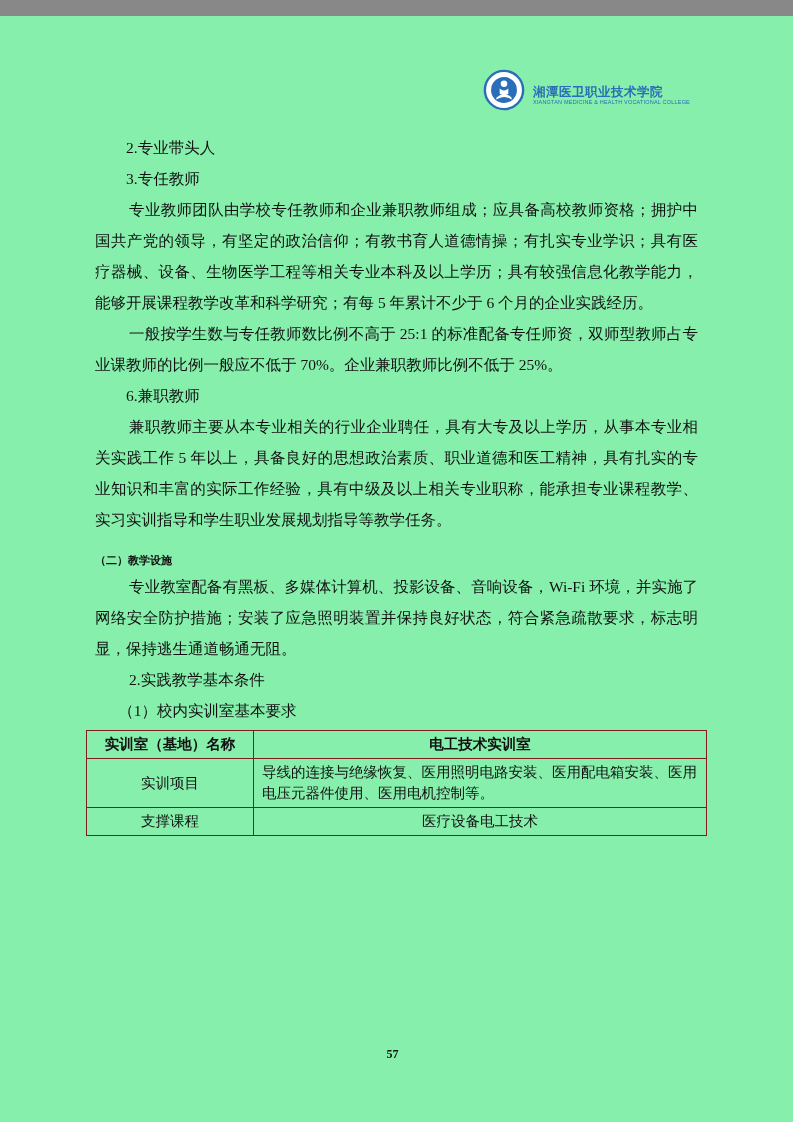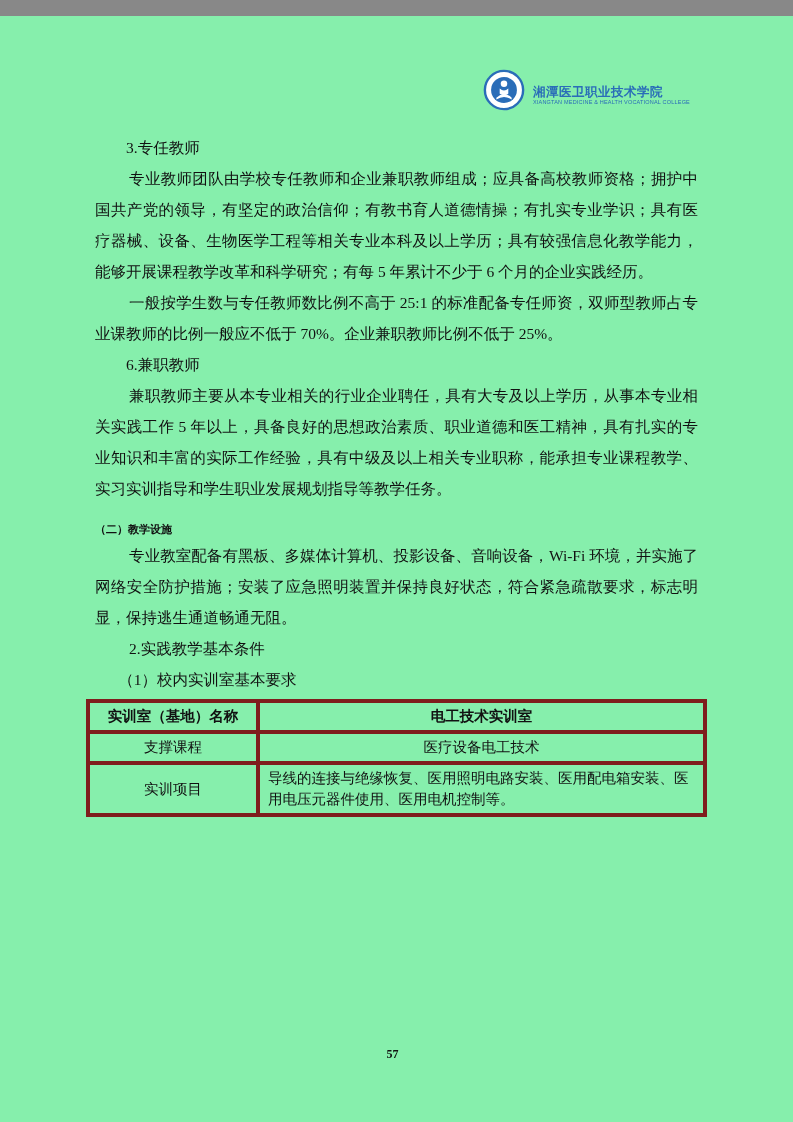--- a/index.html
+++ b/index.html
@@ -57,21 +57,21 @@
   
   table.req{
     width:103%;
     margin-left:-9px;
     border-collapse:collapse;
     margin-top:4px;
     font-size:14.5px;
     line-height:1.45;
   }
   table.req td{
-    border:4px solid #7f1d1d;
+    border:1px solid #7f1d1d;
     padding:3px 8px;
     vertical-align:middle;
   }
   td.lbl{width:150px;text-align:center;}
   td.val{text-align:center;}
   tr.head td{font-weight:bold;text-align:center;}
   td.val-left{text-align:left;}
   
   .footer{
     position:absolute;
@@ -99,43 +99,44 @@
         </svg>
       </span>
       <div class="logo-text">
         <span class="logo-cn">湘潭医卫职业技术学院</span>
         <span class="logo-en">XIANGTAN MEDICINE &amp; HEALTH VOCATIONAL COLLEGE</span>
       </div>
     </div>
   </div>
 
   <div class="content">
+    <div class="item-heading">2.专业带头人</div>
     <div class="item-heading">3.专任教师</div>
     <div class="para">专业教师团队由学校专任教师和企业兼职教师组成；应具备高校教师资格；拥护中国共产党的领导，有坚定的政治信仰；有教书育人道德情操；有扎实专业学识；具有医疗器械、设备、生物医学工程等相关专业本科及以上学历；具有较强信息化教学能力，能够开展课程教学改革和科学研究；有每 5 年累计不少于 6 个月的企业实践经历。</div>
     <div class="para">一般按学生数与专任教师数比例不高于 25:1 的标准配备专任师资，双师型教师占专业课教师的比例一般应不低于 70%。企业兼职教师比例不低于 25%。</div>
     <div class="item-heading">6.兼职教师</div>
     <div class="para">兼职教师主要从本专业相关的行业企业聘任，具有大专及以上学历，从事本专业相关实践工作 5 年以上，具备良好的思想政治素质、职业道德和医工精神，具有扎实的专业知识和丰富的实际工作经验，具有中级及以上相关专业职称，能承担专业课程教学、实习实训指导和学生职业发展规划指导等教学任务。</div>
     <div class="section-heading">（二）教学设施</div>
     <div class="para">专业教室配备有黑板、多媒体计算机、投影设备、音响设备，Wi-Fi 环境，并实施了网络安全防护措施；安装了应急照明装置并保持良好状态，符合紧急疏散要求，标志明显，保持逃生通道畅通无阻。</div>
     <div class="sub-item">2.实践教学基本条件</div>
     <div class="sub-item2">（1）校内实训室基本要求</div>
 
     <table class="req">
       <tbody>
         <tr class="head">
           <td class="lbl">实训室（基地）名称</td>
           <td class="val">电工技术实训室</td>
         </tr>
         <tr>
+          <td class="lbl">实训项目</td>
+          <td class="val val-left">导线的连接与绝缘恢复、医用照明电路安装、医用配电箱安装、医用电压元器件使用、医用电机控制等。</td>
+        </tr>
+        <tr>
           <td class="lbl">支撑课程</td>
           <td class="val">医疗设备电工技术</td>
-        </tr>
-        <tr>
-          <td class="lbl">实训项目</td>
-          <td class="val val-left">导线的连接与绝缘恢复、医用照明电路安装、医用配电箱安装、医用电压元器件使用、医用电机控制等。</td>
         </tr>
       </tbody>
     </table>
   </div>
 
   <div class="footer">
     <span>57</span>
   </div>
 
 </div>

